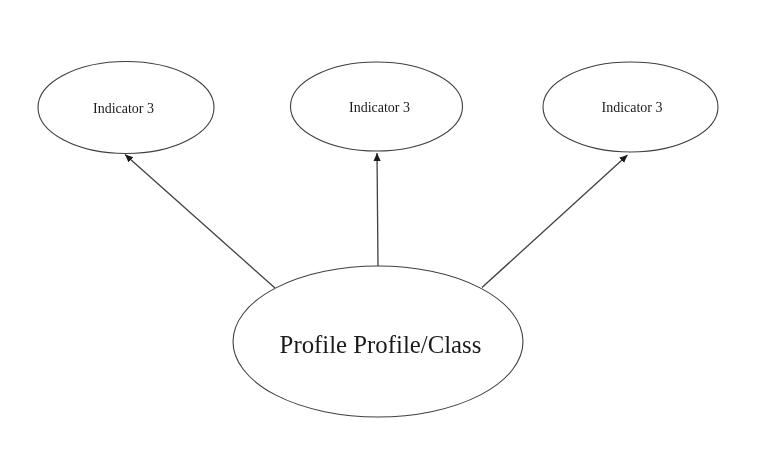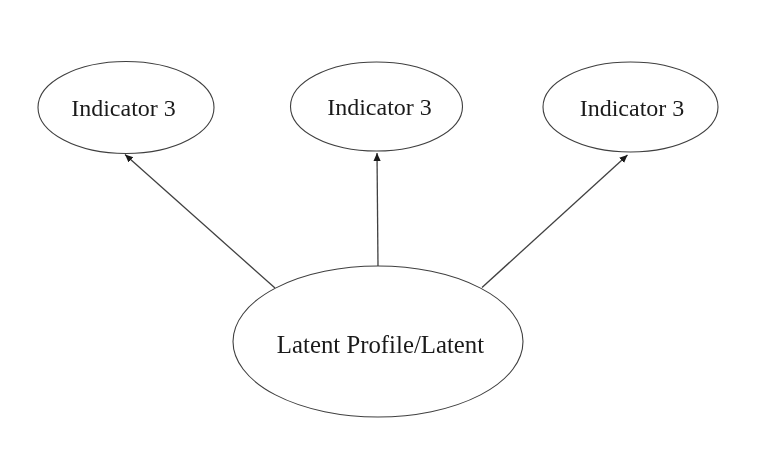--- a/index.html
+++ b/index.html
@@ -24,21 +24,21 @@
     position: absolute;
     display: flex;
     align-items: center;
     justify-content: center;
     text-align: center;
     color: #1a1a1a;
     white-space: nowrap;
     pointer-events: none;
   }
   .node-label.indicator {
-    font-size: 24px;
+    font-size: 14px;
   }
   .node-label.latent {
     font-size: 24.8px;
   }
   #label-indicator-left   { left: 38px;  top: 61px;  width: 176px; height: 93px; transform: translate(-2.5px, 1px); }
   #label-indicator-middle { left: 290px; top: 62px;  width: 173px; height: 89px; transform: translate(3px, 1px); }
   #label-indicator-right  { left: 543px; top: 62px;  width: 175px; height: 90px; transform: translate(1.5px, 1px); }
   #label-latent           { left: 233px; top: 266px; width: 290px; height: 151px; transform: translate(2.5px, 3px); }
 </style>
 </head>
@@ -58,14 +58,14 @@
 
     <ellipse cx="126" cy="107.5" rx="88" ry="46" fill="#ffffff" stroke-width="1.1" stroke="#3f3f3f"></ellipse>
     <ellipse cx="376.5" cy="106.5" rx="86" ry="44.5" fill="#ffffff" stroke-width="1.1" stroke="#3f3f3f"></ellipse>
     <ellipse cx="630.5" cy="107" rx="87.5" ry="45" fill="#ffffff" stroke-width="1.1" stroke="#3f3f3f"></ellipse>
     <ellipse cx="378" cy="341.5" rx="145" ry="75.5" fill="#ffffff" stroke-width="1.1" stroke="#3f3f3f"></ellipse>
   </svg>
 
   <div id="label-indicator-left" class="node-label indicator">Indicator 3</div>
   <div id="label-indicator-middle" class="node-label indicator">Indicator 3</div>
   <div id="label-indicator-right" class="node-label indicator">Indicator 3</div>
-  <div id="label-latent" class="node-label latent">Latent Profile/Latent</div>
+  <div id="label-latent" class="node-label latent">Profile Profile/Class</div>
 </div>
 
 </body></html>

